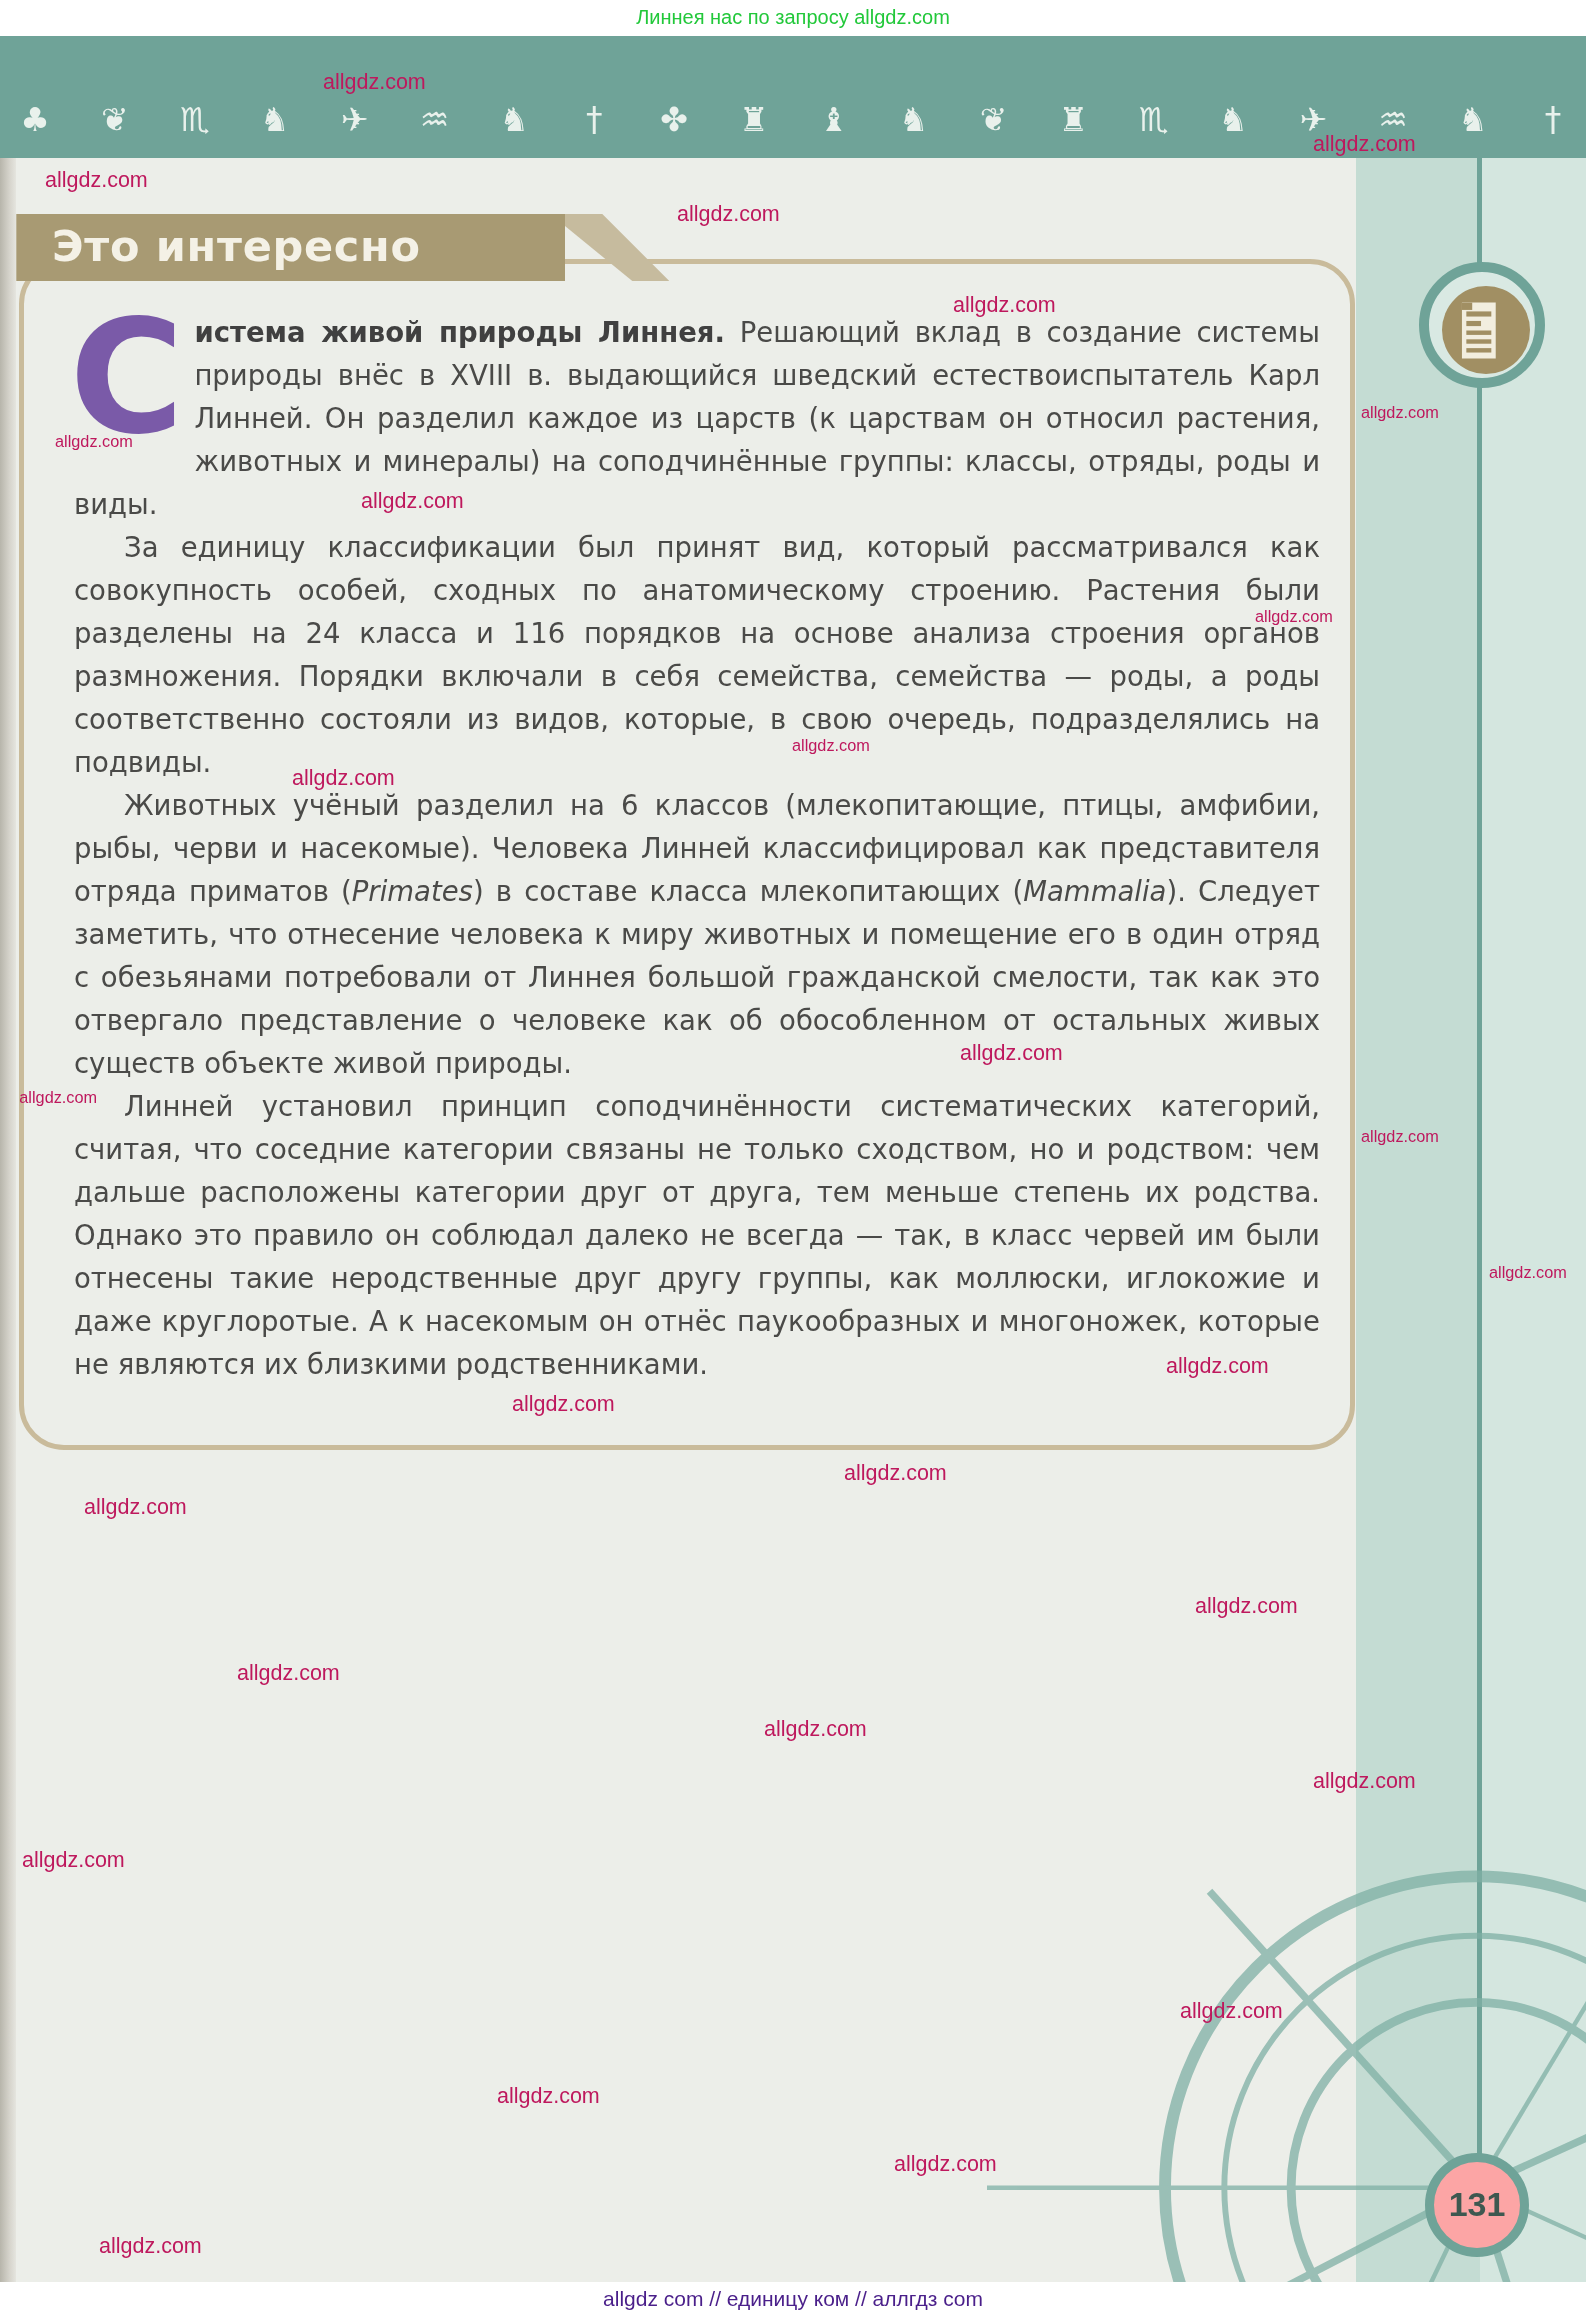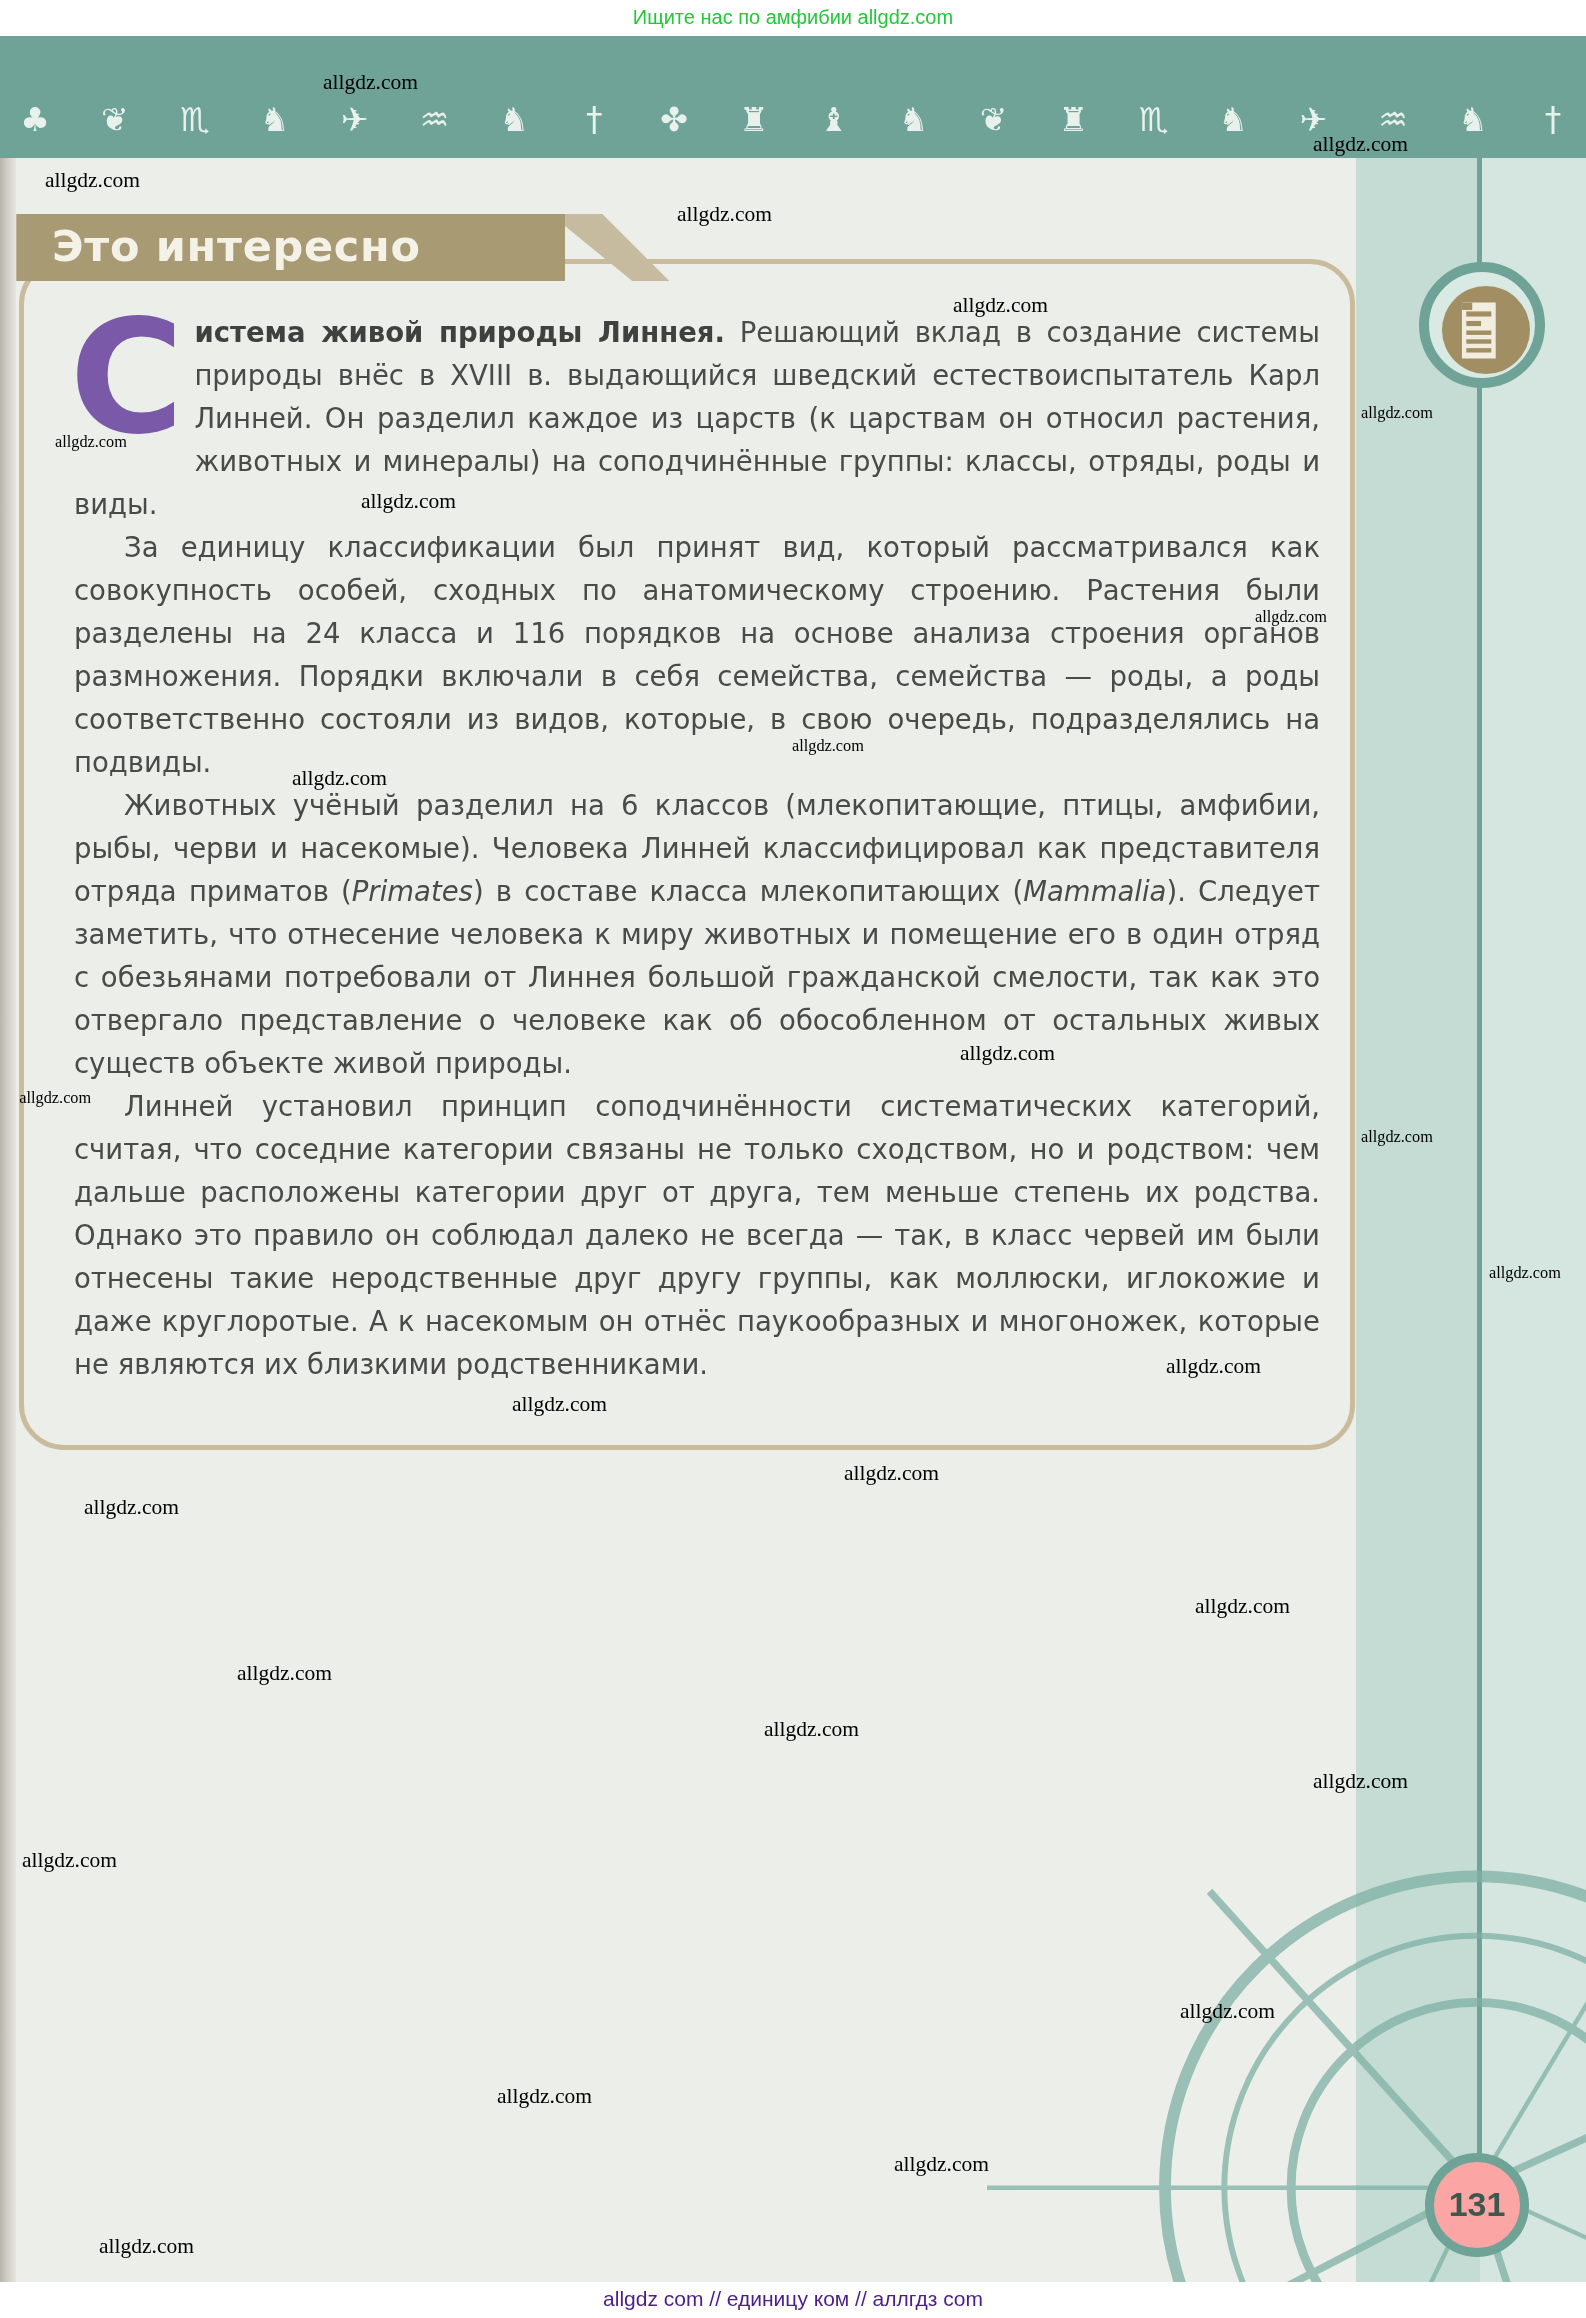--- a/index.html
+++ b/index.html
@@ -99,36 +99,36 @@
   .page-num-ring {
     position: absolute; left: 1425px; top: 2117px; width: 104px; height: 104px;
     border-radius: 50%; border: 9.6px solid #6fa398; background: #fca5a5;
     box-sizing: border-box; text-align: center;
   }
   .page-num {
     font-family: "Liberation Sans", sans-serif; font-weight: bold; font-size: 34px;
     line-height: 85px; color: #3e5850;
   }
   .watermark {
-    position: absolute; font-family: Liberation Serif, serif; color: #000000;
+    position: absolute; font-family: Liberation Sans, sans-serif; color: #be185d;
     white-space: nowrap;
   }
   .wm-lg { font-size: 21.5px; }
   .wm-sm { font-size: 16.3px; }
   .footer {
     position: absolute; left: 0; top: 2282px; width: 1586px; height: 37px;
     background: #ffffff; text-align: center;
     font-family: "Liberation Sans", sans-serif; font-size: 21px; line-height: 34px;
     color: #4a1f8a;
   }
 </style>
 </head>
 <body>
 
-<div class="top-banner">Ищите нас по амфибии allgdz.com</div>
+<div class="top-banner">Линнея нас по запросу allgdz.com</div>
 
 <div class="page">
   <div class="spine"></div>
 
   <div class="header-band">
     <div class="animal-strip">
       <span class="animal">♣</span>
       <span class="animal">❦</span>
       <span class="animal">♏</span>
       <span class="animal">♞</span>

